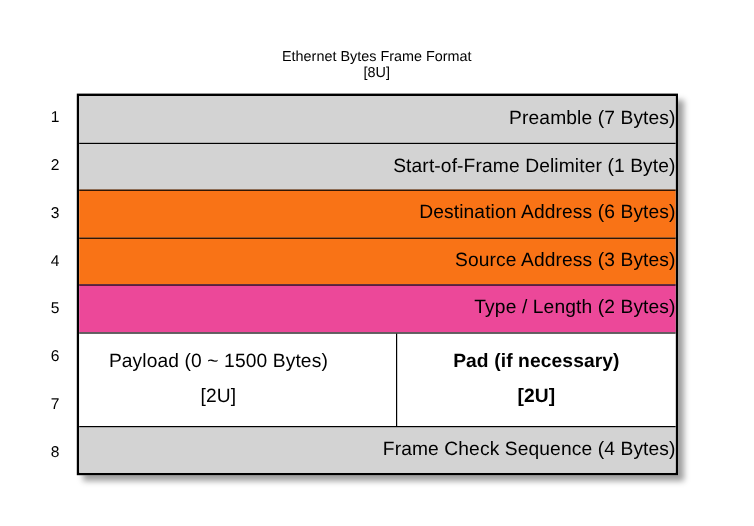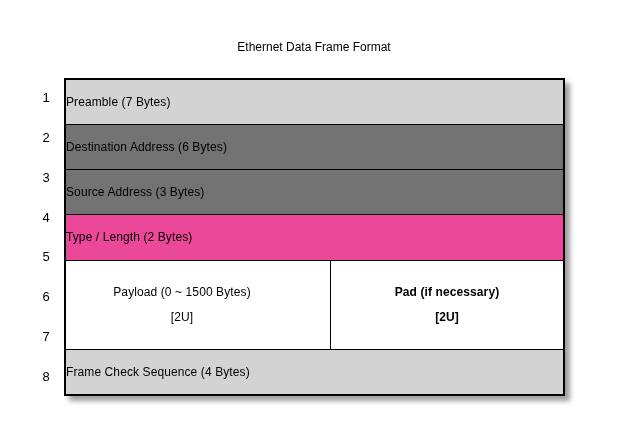--- a/index.html
+++ b/index.html
@@ -51,29 +51,29 @@
     background: #ffffff;
     display: flex;
     flex-direction: column;
     box-shadow: 5px 5px 5px rgba(0, 0, 0, 0.38);
   }
   .frow {
     flex: 1 1 0;
     box-sizing: border-box;
     display: flex;
     align-items: center;
-    justify-content: flex-start;
-    font-size: 12px;
+    justify-content: flex-end;
+    font-size: 16px;
     letter-spacing: 0.1px;
     border-top: 1.5px solid #000000;
   }
   .frow:first-child { border-top: none; }
   .frow.double { flex: 2 1 0; }
   .bg-gray   { background: #d3d3d3; }
-  .bg-blue   { background: #737373; }
+  .bg-blue   { background: #f97316; }
   .bg-yellow { background: #ec4899; }
   .bg-white  { background: #ffffff; }
   .split {
     padding: 0;
     align-items: stretch;
     gap: 32px;
   }
   .split .cell {
     flex: 1 1 0;
     box-sizing: border-box;
@@ -87,37 +87,41 @@
     border-left: 1.5px solid #000000;
     font-weight: bold;
   }
 </style>
 </head>
 <body>
 
 <div class="canvas">
 
   <div class="title-block">
-    <div>Ethernet Data Frame Format</div>
+    <div>Ethernet Bytes Frame Format</div>
+    <div>[8U]</div>
   </div>
 
   <div class="gutter">
     <span class="rownum">1</span>
     <span class="rownum">2</span>
     <span class="rownum">3</span>
     <span class="rownum">4</span>
     <span class="rownum">5</span>
     <span class="rownum">6</span>
     <span class="rownum">7</span>
     <span class="rownum">8</span>
   </div>
 
   <div class="frame-table">
     <div class="frow bg-gray">
       <span>Preamble (7 Bytes)</span>
+    </div>
+    <div class="frow bg-gray">
+      <span>Start-of-Frame Delimiter (1 Byte)</span>
     </div>
     <div class="frow bg-blue">
       <span>Destination Address (6 Bytes)</span>
     </div>
     <div class="frow bg-blue">
       <span>Source Address (3 Bytes)</span>
     </div>
     <div class="frow bg-yellow">
       <span>Type / Length (2 Bytes)</span>
     </div>

